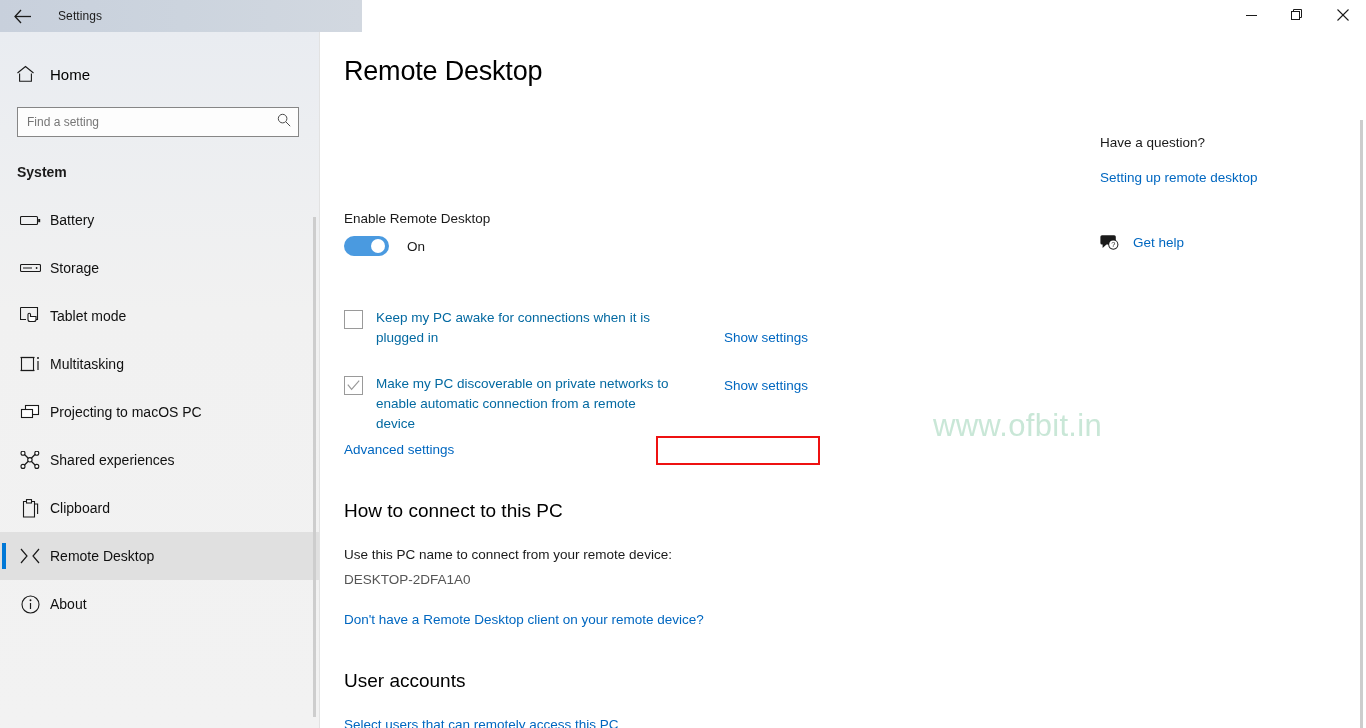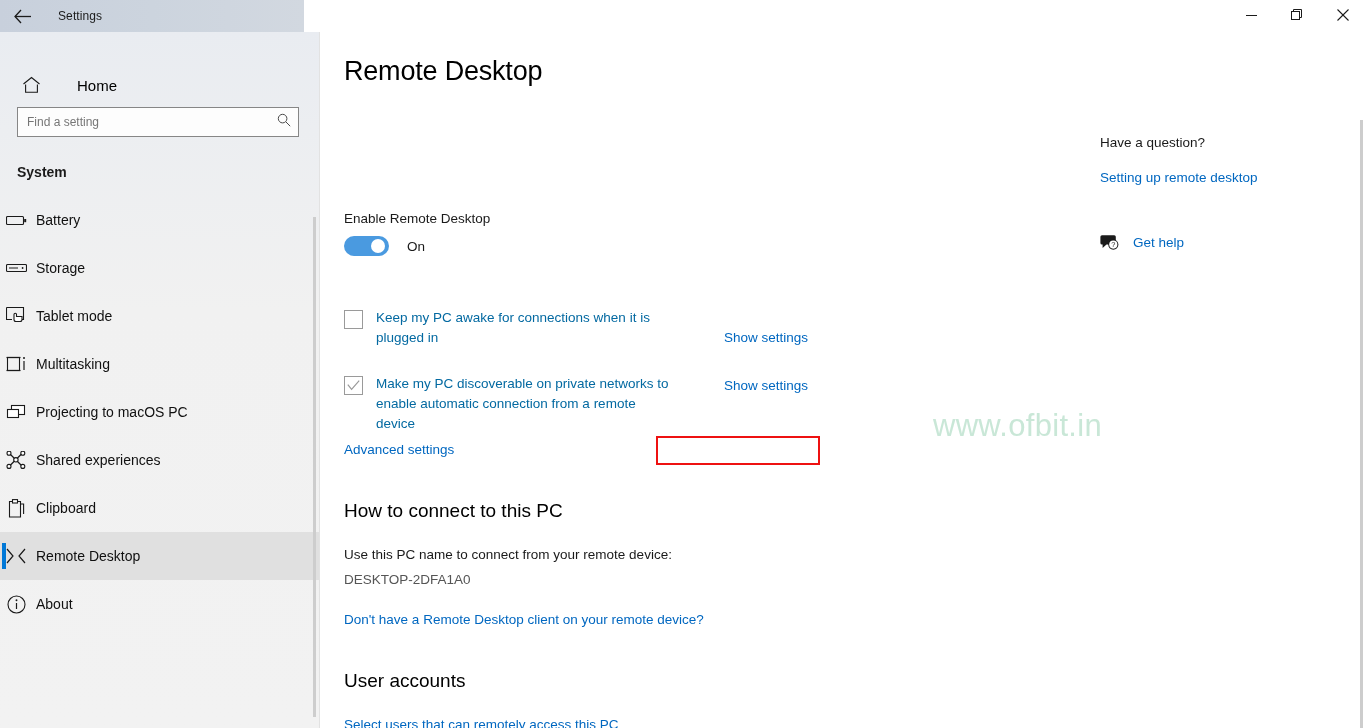--- a/index.html
+++ b/index.html
@@ -17,21 +17,21 @@
 
   
   .titlebar {
     position: absolute; top: 0; left: 0;
     width: 1366px; height: 32px;
     background: #ffffff;
     z-index: 20;
   }
   .titlebar-left {
     position: absolute; top: 0; left: 0;
-    width: 304px; height: 32px;
+    width: 362px; height: 32px;
     background: linear-gradient(to right, #c8d0dc 0%, #ccd4de 50%, #d2d8e0 100%);
     display: flex; align-items: center;
   }
   .back-btn {
     width: 44px; height: 32px;
     display: flex; align-items: center; justify-content: center;
     cursor: pointer;
   }
   .back-btn svg { display: block; }
   .title-text {
@@ -50,24 +50,23 @@
 
   
   .sidebar {
     position: absolute; top: 32px; left: 0;
     width: 320px; height: 696px;
     background: linear-gradient(to bottom, #e9ecf1 0%, #eceef1 14%, #f1f1f1 40%, #f2f2f2 100%);
     border-right: 1px solid #e2e2e2;
     overflow: hidden;
   }
   .home-row {
-    display: flex; align-items: flex-end;
-    height: 40px; margin-top: 22px; padding-left: 22px;
-    cursor: pointer;
-    gap: 21px;
+    display: flex; align-items: center;
+    height: 40px; margin-top: 22px; padding-left: 16px;
+    cursor: pointer;
   }
   .home-icon { width: 30px; display: flex; align-items: center; justify-content: flex-start; }
   .home-label { font-size: 15px; color: #000; margin-left: 4px; }
 
   .search-wrap {
     margin: 13px 20px 0 17px;
     height: 30px; position: relative;
   }
   .search-input {
     width: 100%; height: 30px;
@@ -89,21 +88,21 @@
 
   .section-label {
     font-size: 14px; font-weight: bold; color: #1a1a1a;
     margin: 27px 0 0 17px;
   }
 
   .navlist { margin-top: 16px; position: relative; }
   .nav-item {
     position: relative;
     display: flex; align-items: center;
-    height: 48px; 
+    height: 48px; padding-left: 14px;
     cursor: pointer;
   }
   .nav-item.selected { background: #e0e0e0; }
   .nav-item.selected::before {
     content: ""; position: absolute;
     left: 2px; top: 11px;
     width: 4px; height: 26px;
     background: #0078d7;
   }
   .nav-icon {

